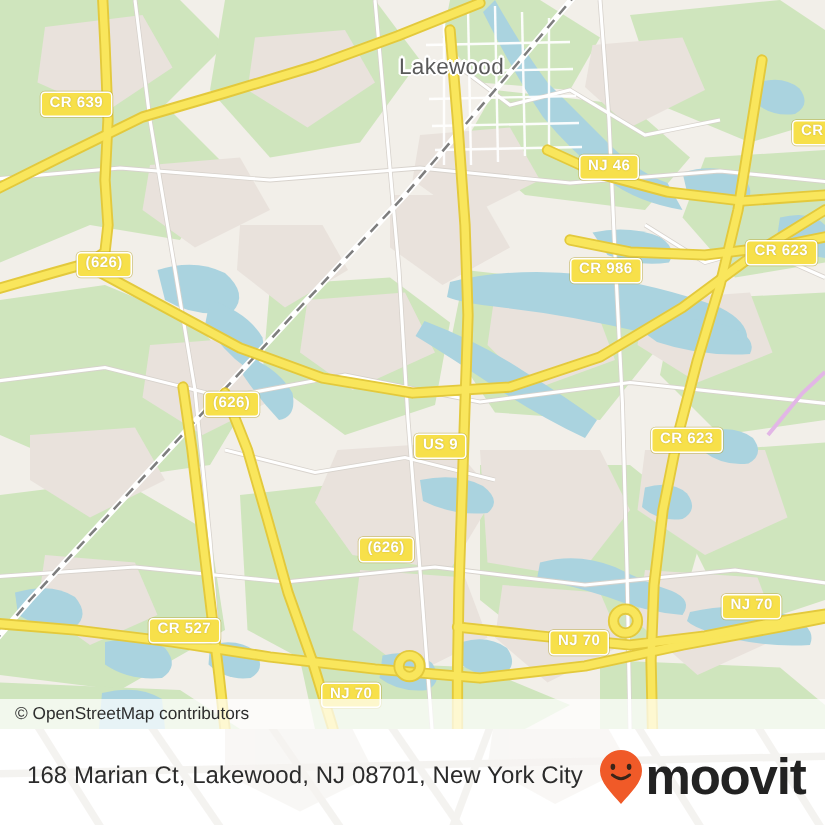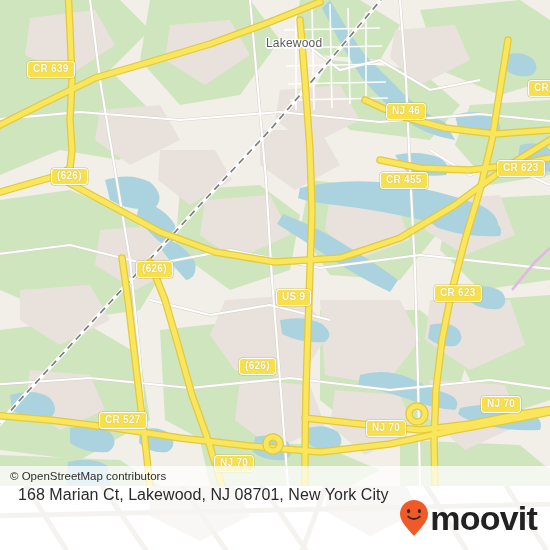--- a/index.html
+++ b/index.html
@@ -22,21 +22,21 @@
     width: 550px; height: 486px;
     overflow: hidden;
     background: #f2efe9;
   }
   #map-svg { position: absolute; left:0; top:0; }
 
   
   .place-label {
     position: absolute;
     font-family: "Liberation Sans", sans-serif;
-    font-size: 12px;
+    font-size: 15px;
     color: #5a5a5a;
     letter-spacing: 0.2px;
     white-space: nowrap;
     text-shadow:
       1.5px 0 #fff, -1.5px 0 #fff, 0 1.5px #fff, 0 -1.5px #fff,
       1px 1px #fff, -1px -1px #fff, 1px -1px #fff, -1px 1px #fff;
     pointer-events: none;
   }
 
   .shield {
@@ -124,20 +124,21 @@
     white-space: nowrap;
   }
 
   
   #footer {
     position: absolute;
     left: 0; top: 486px;
     width: 550px; height: 64px;
     background: #ffffff;
     display: flex;
+    align-items: center;
     overflow: hidden;
   }
   #footer-watermark {
     position: absolute;
     left: 0; top: 0; width: 550px; height: 64px;
     opacity: 0.40;
     pointer-events: none;
   }
   #footer-address {
     position: relative;
@@ -330,21 +331,21 @@
 
     <div class="place-label" style="left:266px; top:36px;">Lakewood</div>
 
     <div class="shield" style="left:27px;  top:61px;">CR 639</div>
     <div class="shield" style="left:51px;  top:168px;">(626)</div>
     <div class="shield" style="left:136px; top:261px;">(626)</div>
     <div class="shield" style="left:239px; top:358px;">(626)</div>
     <div class="shield" style="left:99px;  top:412px;">CR 527</div>
     <div class="shield" style="left:214px; top:455px;">NJ 70</div>
     <div class="shield" style="left:386px; top:103px;">NJ 46</div>
-    <div class="shield" style="left:380px; top:172px;">CR 455</div>
+    <div class="shield" style="left:380px; top:172px;">CR 986</div>
     <div class="shield" style="left:497px; top:160px;">CR 623</div>
     <div class="shield" style="left:528px; top:80px;">CR</div>
     <div class="shield" style="left:276px; top:289px;">US 9</div>
     <div class="shield" style="left:434px; top:285px;">CR 623</div>
     <div class="shield" style="left:366px; top:420px;">NJ 70</div>
     <div class="shield" style="left:481px; top:396px;">NJ 70</div>
 
 
     <div id="attrib">
       <span id="attrib-text">© OpenStreetMap contributors</span>

